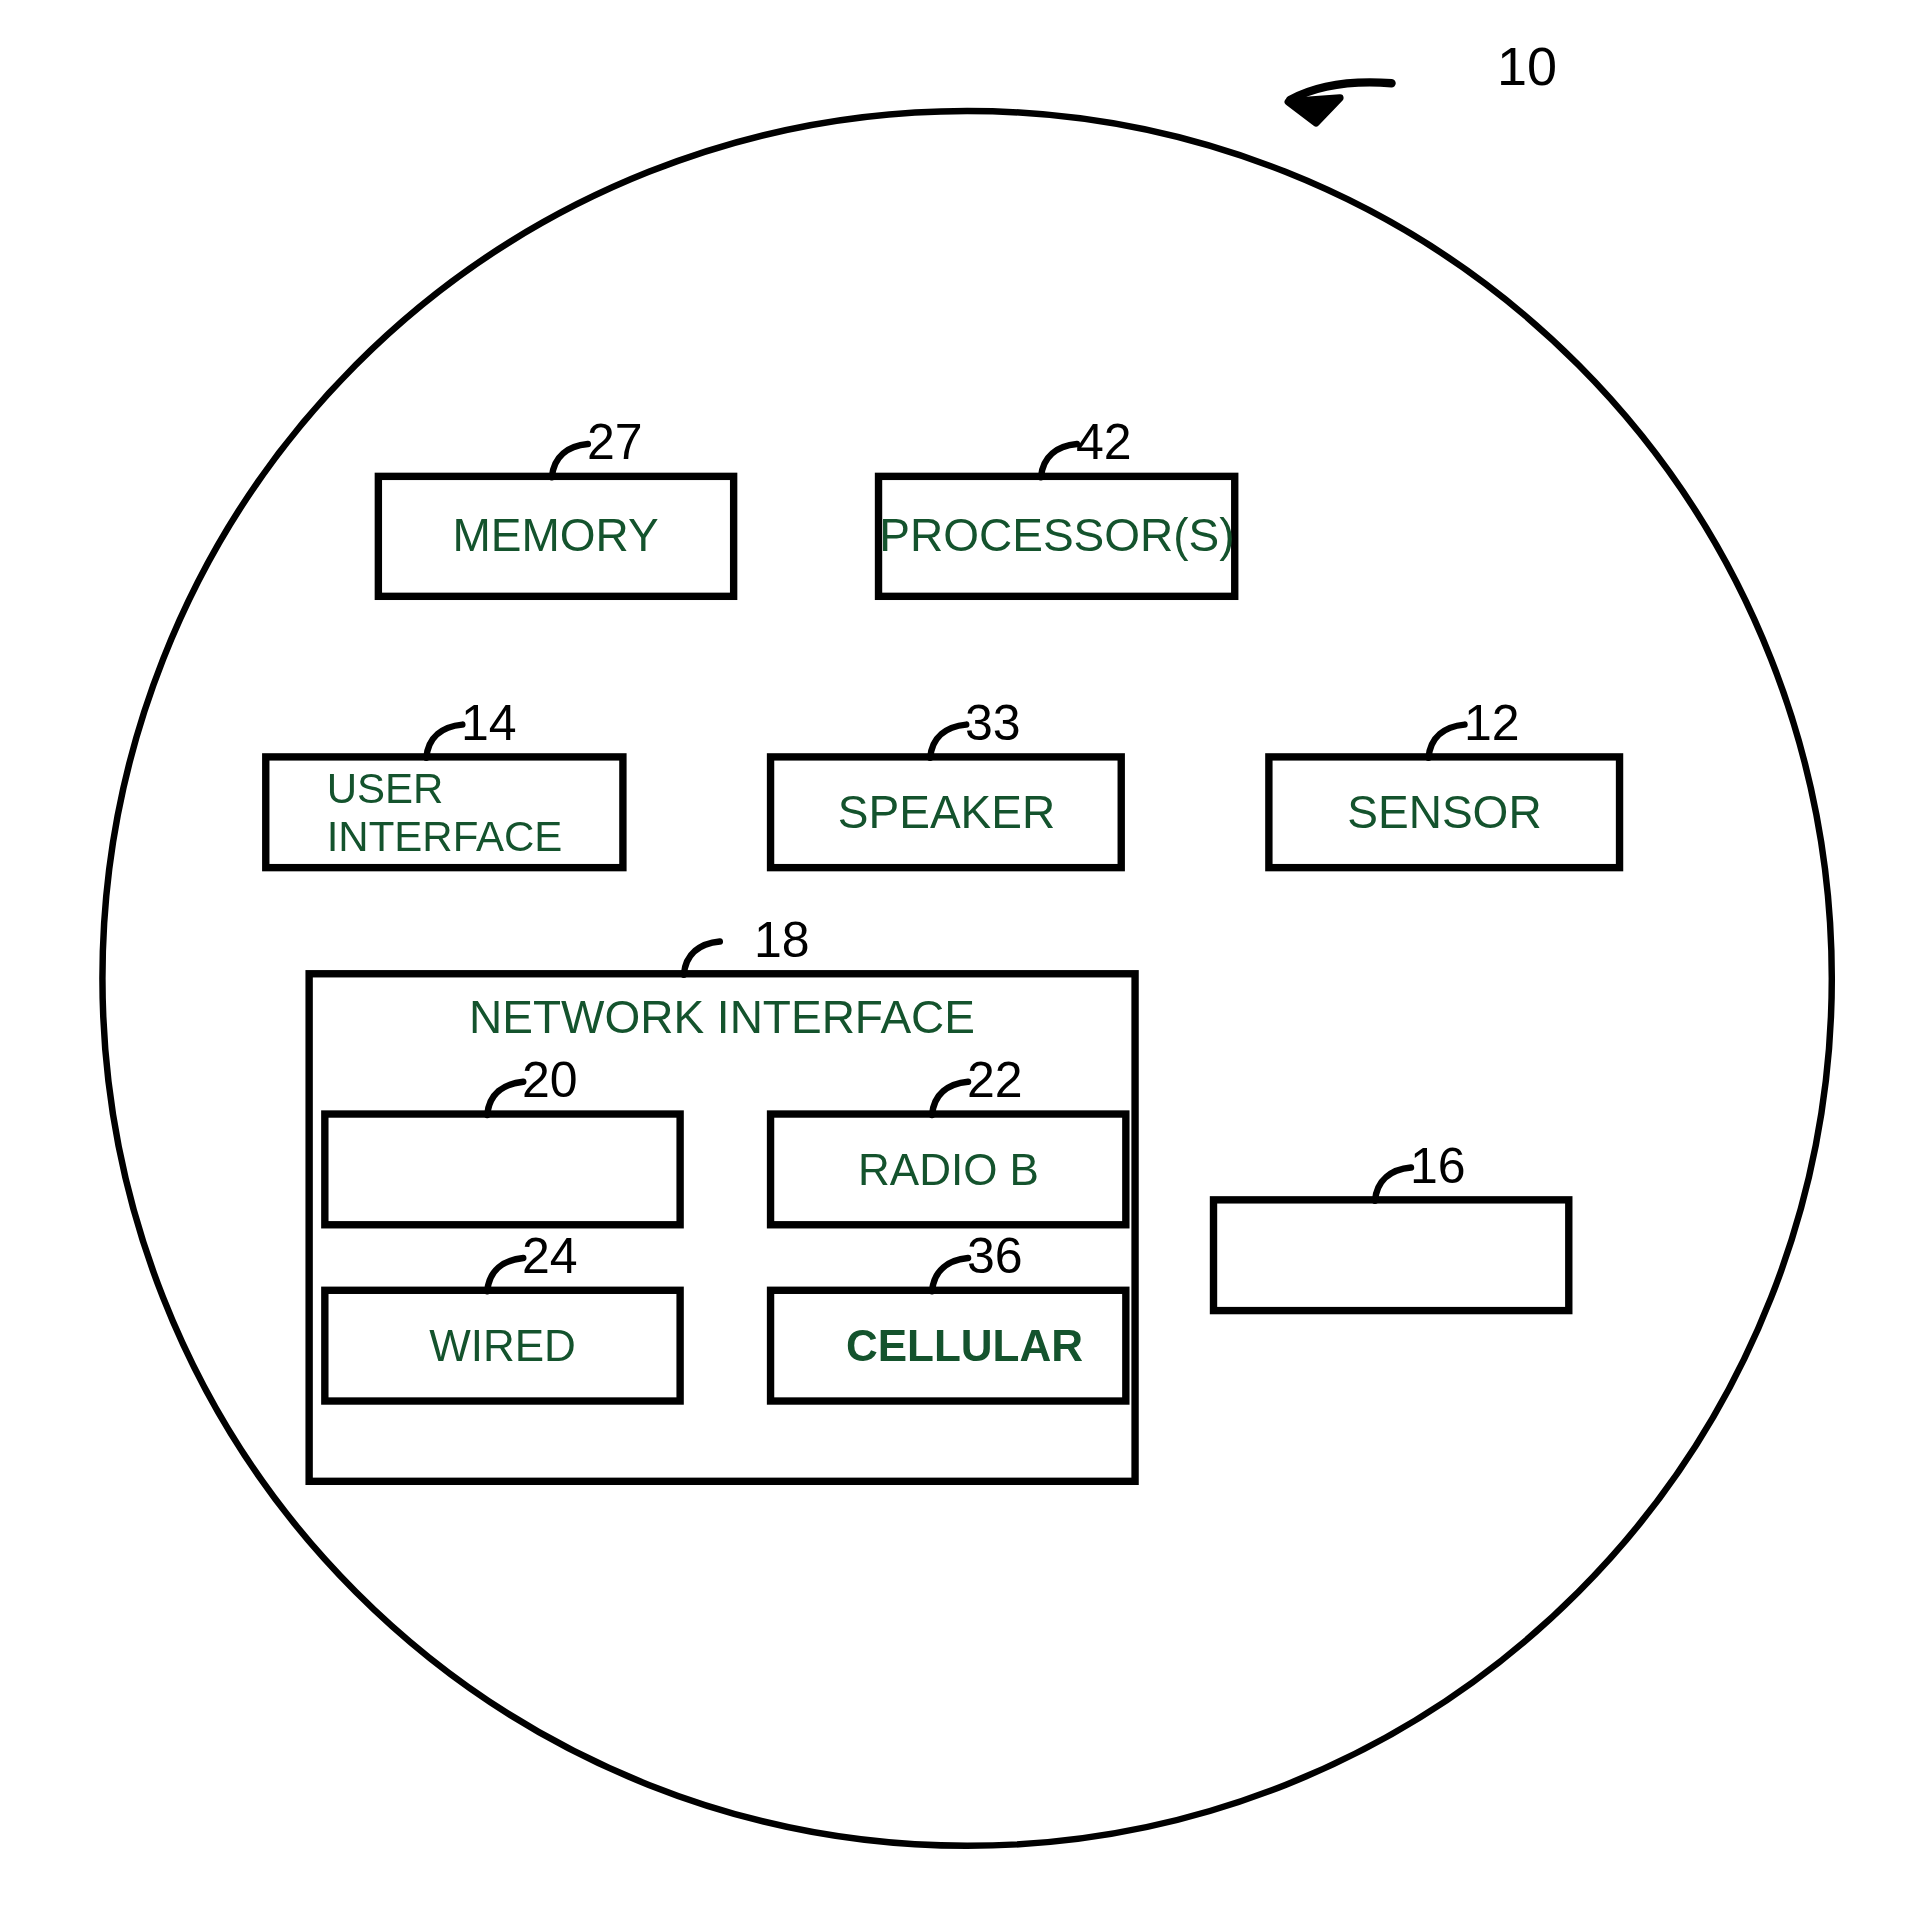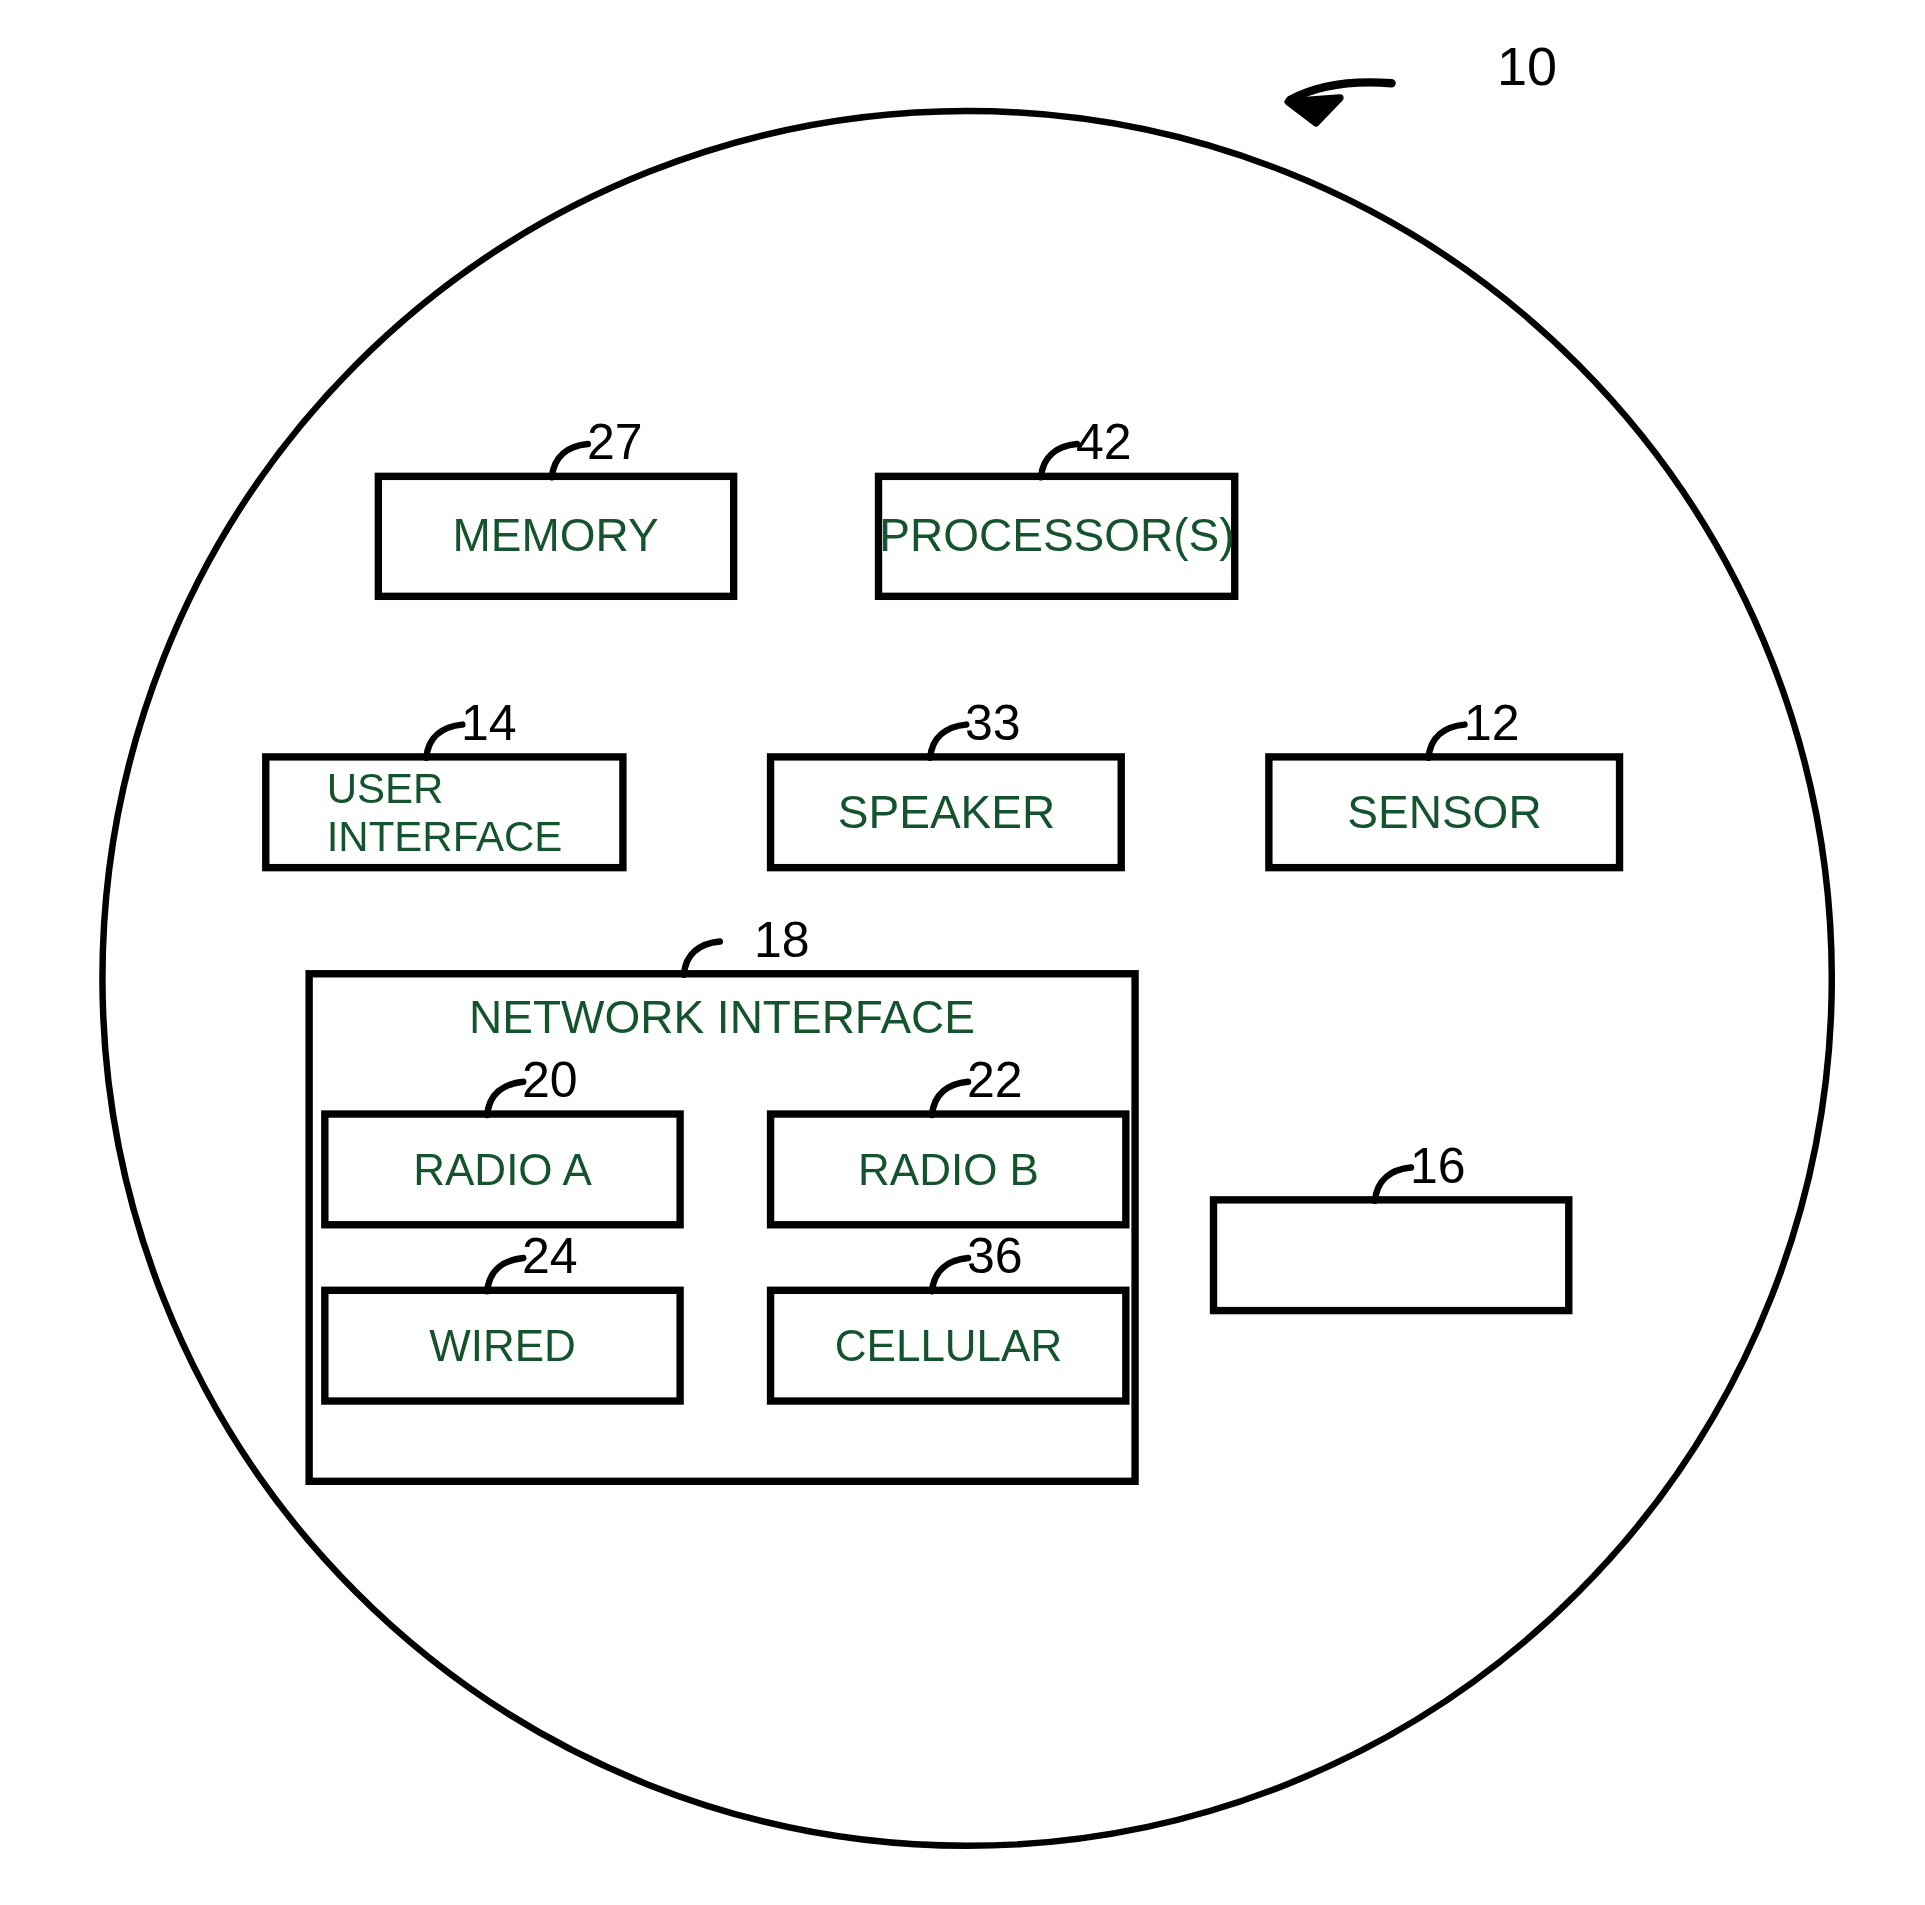--- a/index.html
+++ b/index.html
@@ -137,23 +137,22 @@
 
   <div class="blk-label" style="left:266px; top:757px; width:357px; height:111px; font-size:42px;">USER
 INTERFACE</div>
 
   <div class="blk-label" style="left:771px; top:757px; width:351px; height:111px; font-size:46px;">SPEAKER</div>
 
   <div class="blk-label" style="left:309px; top:981px; width:826px; height:74px; font-size:46px;">NETWORK INTERFACE</div>
 
   <div class="blk-label" style="left:1269px; top:757px; width:351px; height:111px; font-size:46px;">SENSOR</div>
 
-  <div class="blk-label" style="left:325px; top:1114px; width:355px; height:111px; font-size:44px;">RADIO A</div>
 
   <div class="blk-label" style="left:771px; top:1114px; width:355px; height:111px; font-size:44px;">RADIO B</div>
 
   <div class="blk-label" style="left:325px; top:1290px; width:355px; height:111px; font-size:44px;">WIRED</div>
 
-  <div class="blk-label" style="left:771px; top:1290px; width:355px; height:111px; font-size:44px;">CELLULAR</div>
+  <div class="blk-label" style="left:787px; top:1290px; width:355px; height:111px; font-size:44px;font-weight:bold;">CELLULAR</div>
 
 
 </div>
 
 
 </body></html>

